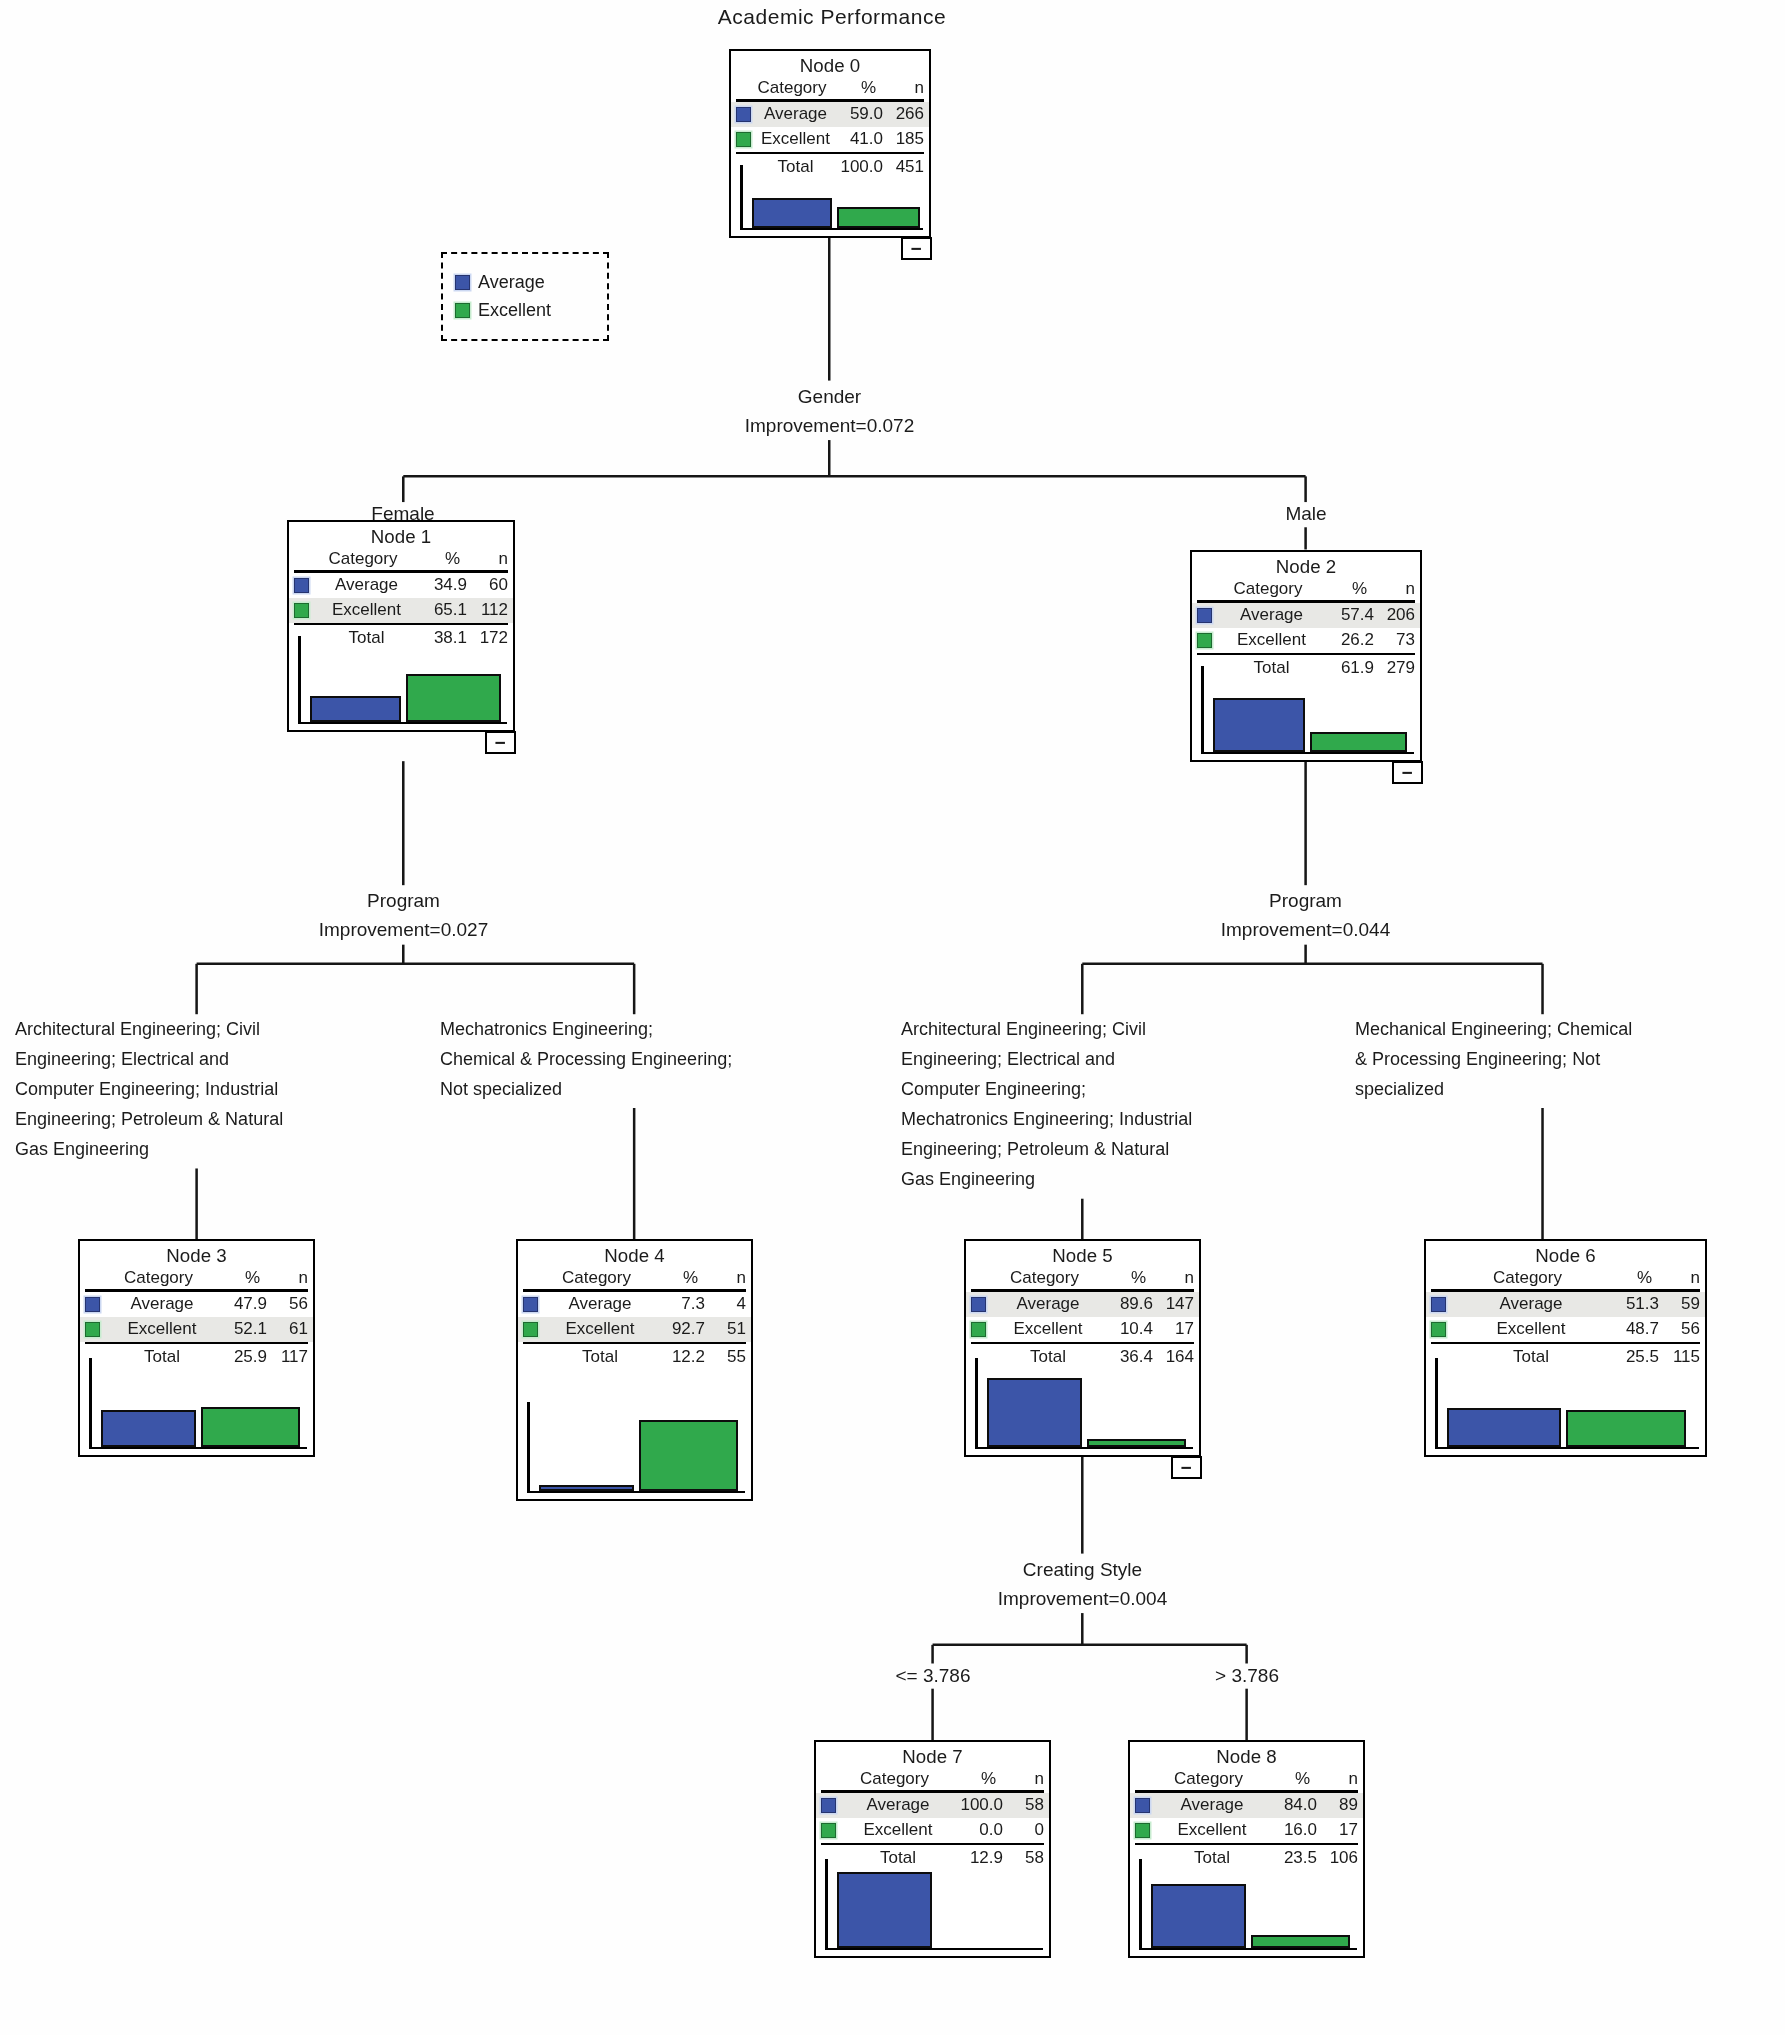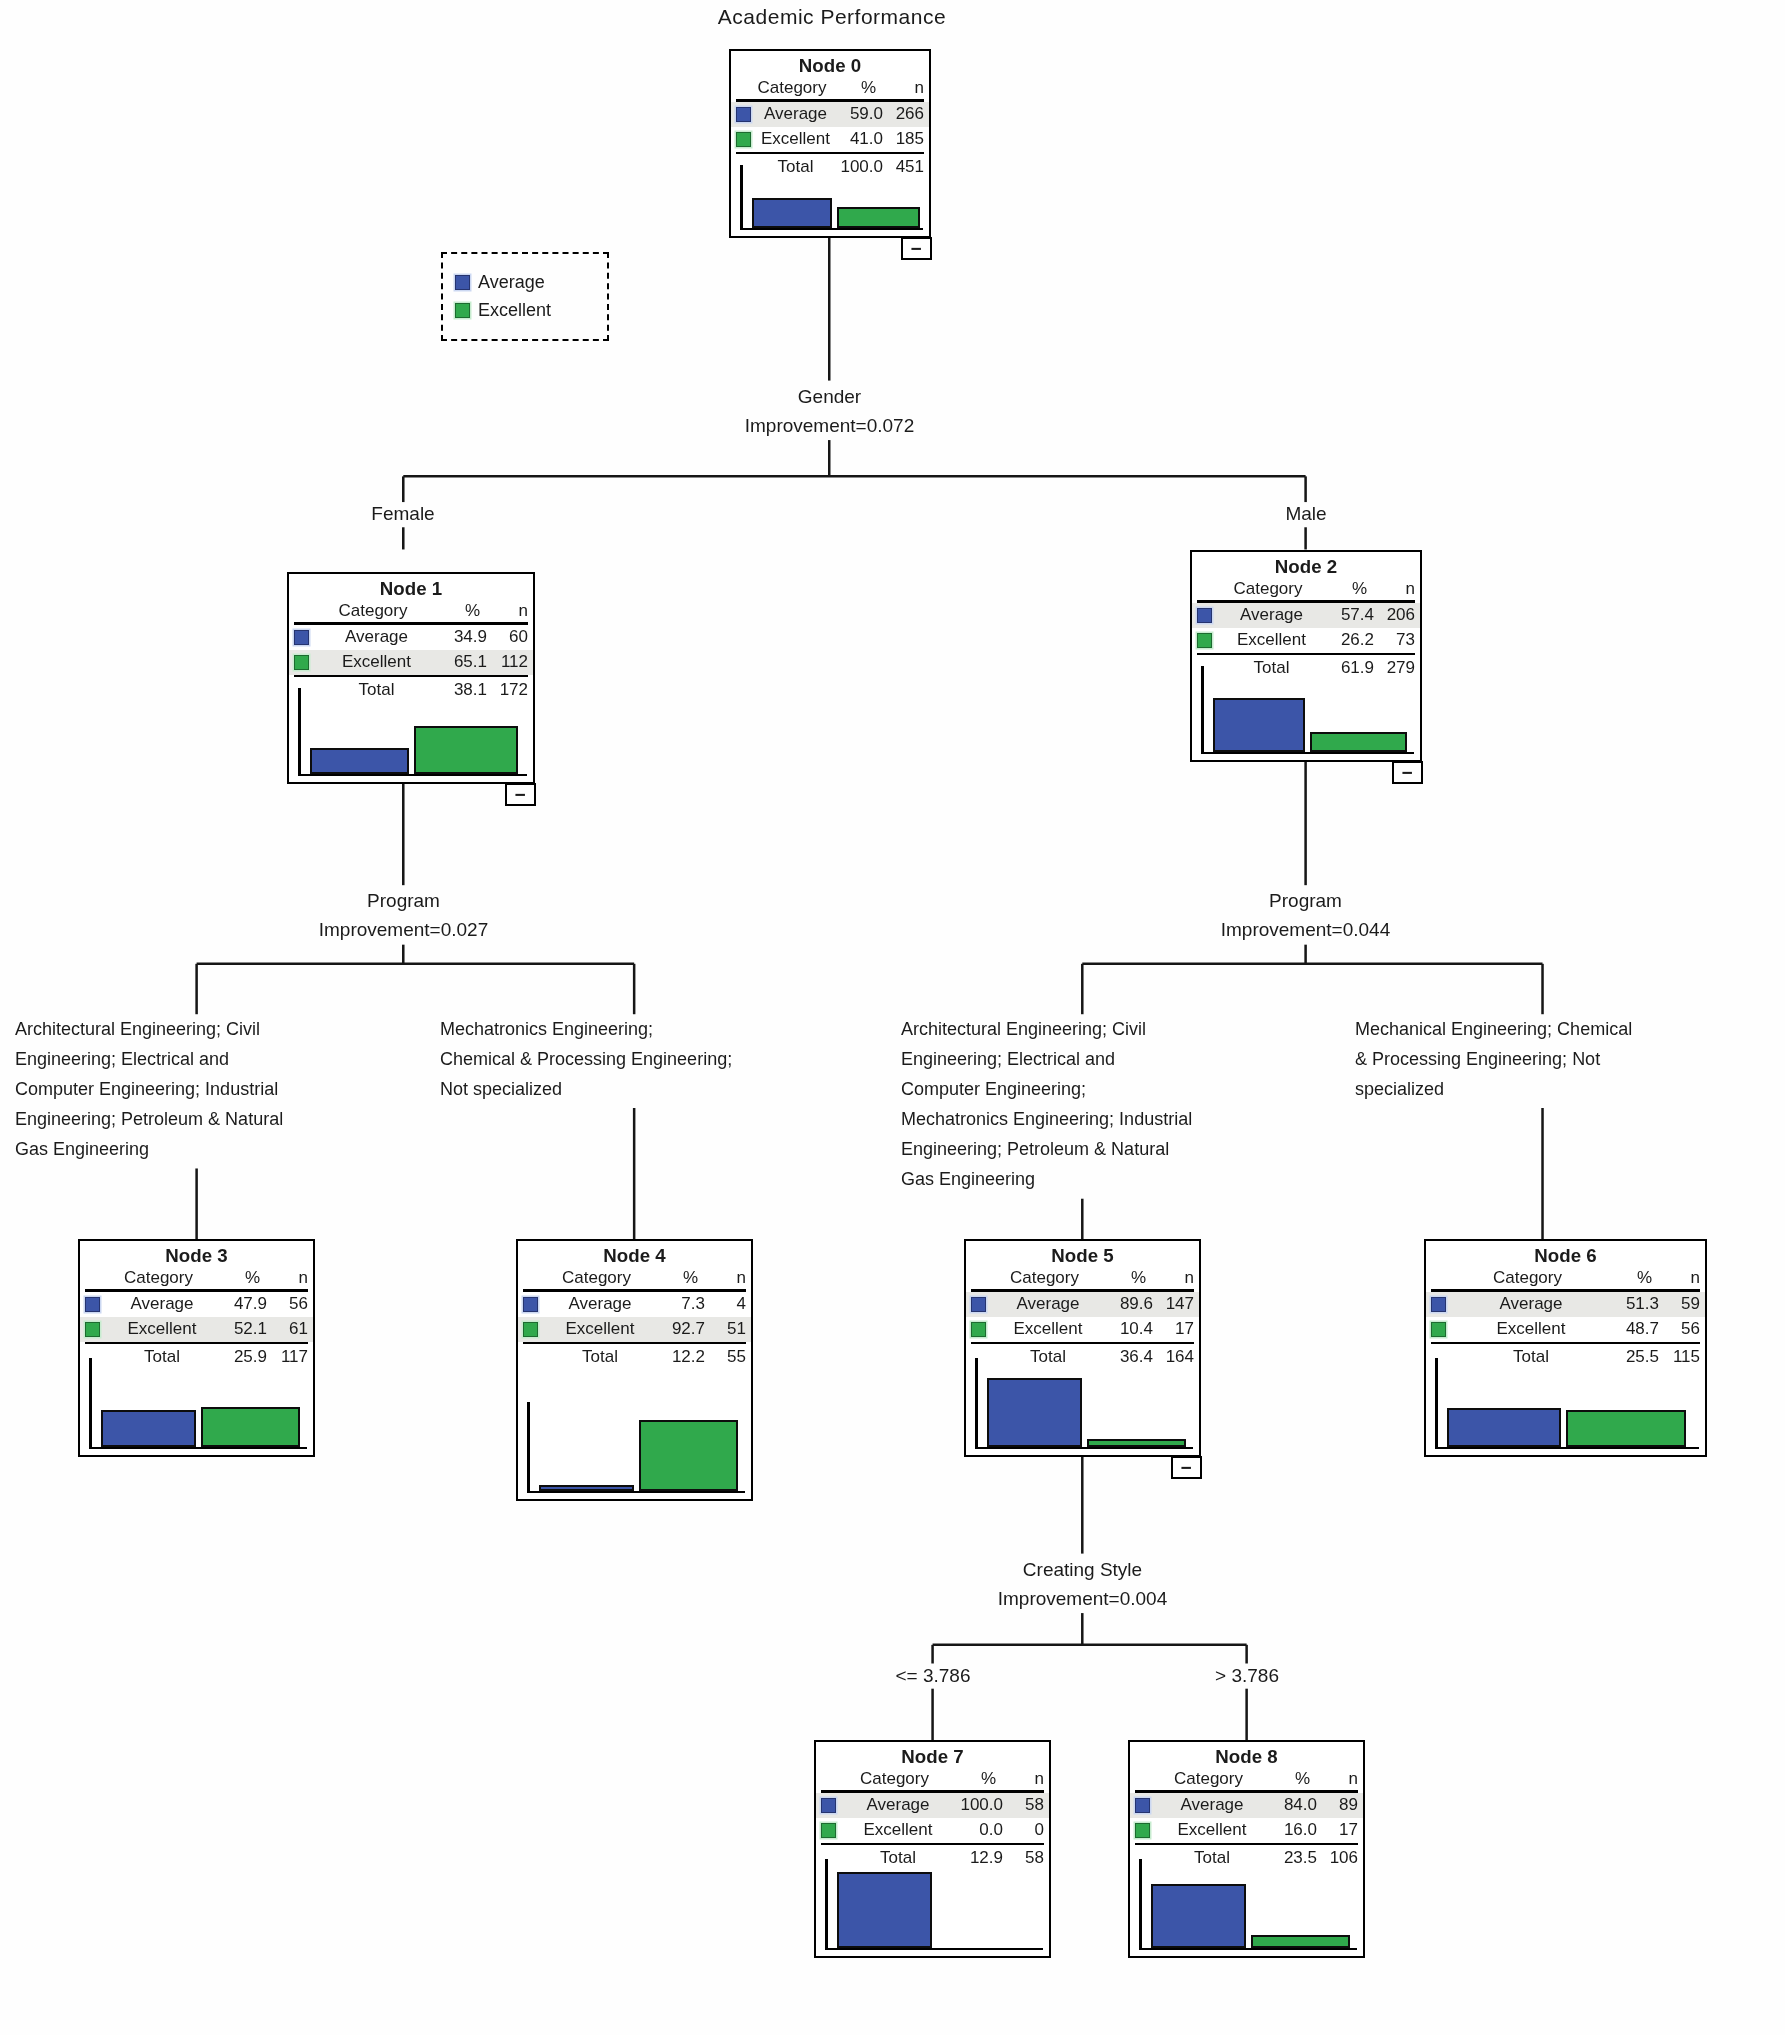--- a/index.html
+++ b/index.html
@@ -7,21 +7,21 @@
   #canvas { position:relative; width:1785px; height:2035px; background:#fefefe; overflow:hidden; }
 
   #connectors { position:absolute; left:0; top:0; z-index:0; }
   #connectors line { stroke:#161616; stroke-width:5; }
 
   .tree-title { position:absolute; left:628px; top:5px; width:408px; text-align:center;
                 font-size:21px; letter-spacing:0.5px; z-index:1; }
 
   
   .node { position:absolute; background:#ffffff; border:2.5px solid #000; box-sizing:border-box; z-index:2; }
-  .node-title { text-align:center; font-size:18.7px; height:26px; line-height:29px;font-weight:bold; }
+  .node-title { text-align:center; font-size:18.7px; height:26px; line-height:29px; }
   .rowflex { display:flex; align-items:center; padding:0 5px; height:25px; box-sizing:border-box;
              font-size:17px; white-space:nowrap; }
   .thead { height:22px; }
   .rule { height:2.5px; background:#000; margin:0 5px; }
   .spacer { width:20px; flex:0 0 20px; }
   .cat  { flex:1 1 auto; text-align:center; }
   .pct  { flex:0 0 48px; text-align:right; }
   .ncol { flex:0 0 41px; text-align:right; }
   .thead .pct { padding-right:7px; }
   .trow.hl { background:#e8e8e5; }
@@ -176,21 +176,21 @@
       <span class="pct">100.0</span>
       <span class="ncol">451</span>
     </div>
     <div class="chart" style="height:50px">
       <div class="bar bar-avg" style="height: 59%;"></div>
       <div class="bar bar-exc" style="height: 41%;"></div>
     </div>
     <div class="collapse">−</div>
   </div>
 
-  <div class="node" style="left:287px;top:572px;width:248px;height:212px">
+  <div class="node" style="left:287px;top:520px;width:228px;height:212px">
     <div class="node-title">Node 1</div>
     <div class="rowflex thead">
       <span class="spacer"></span>
       <span class="cat">Category</span>
       <span class="pct">%</span>
       <span class="ncol">n</span>
     </div>
     <div class="rule"></div>
     <div class="rowflex trow">
       <span class="swatch sw-avg"></span>

